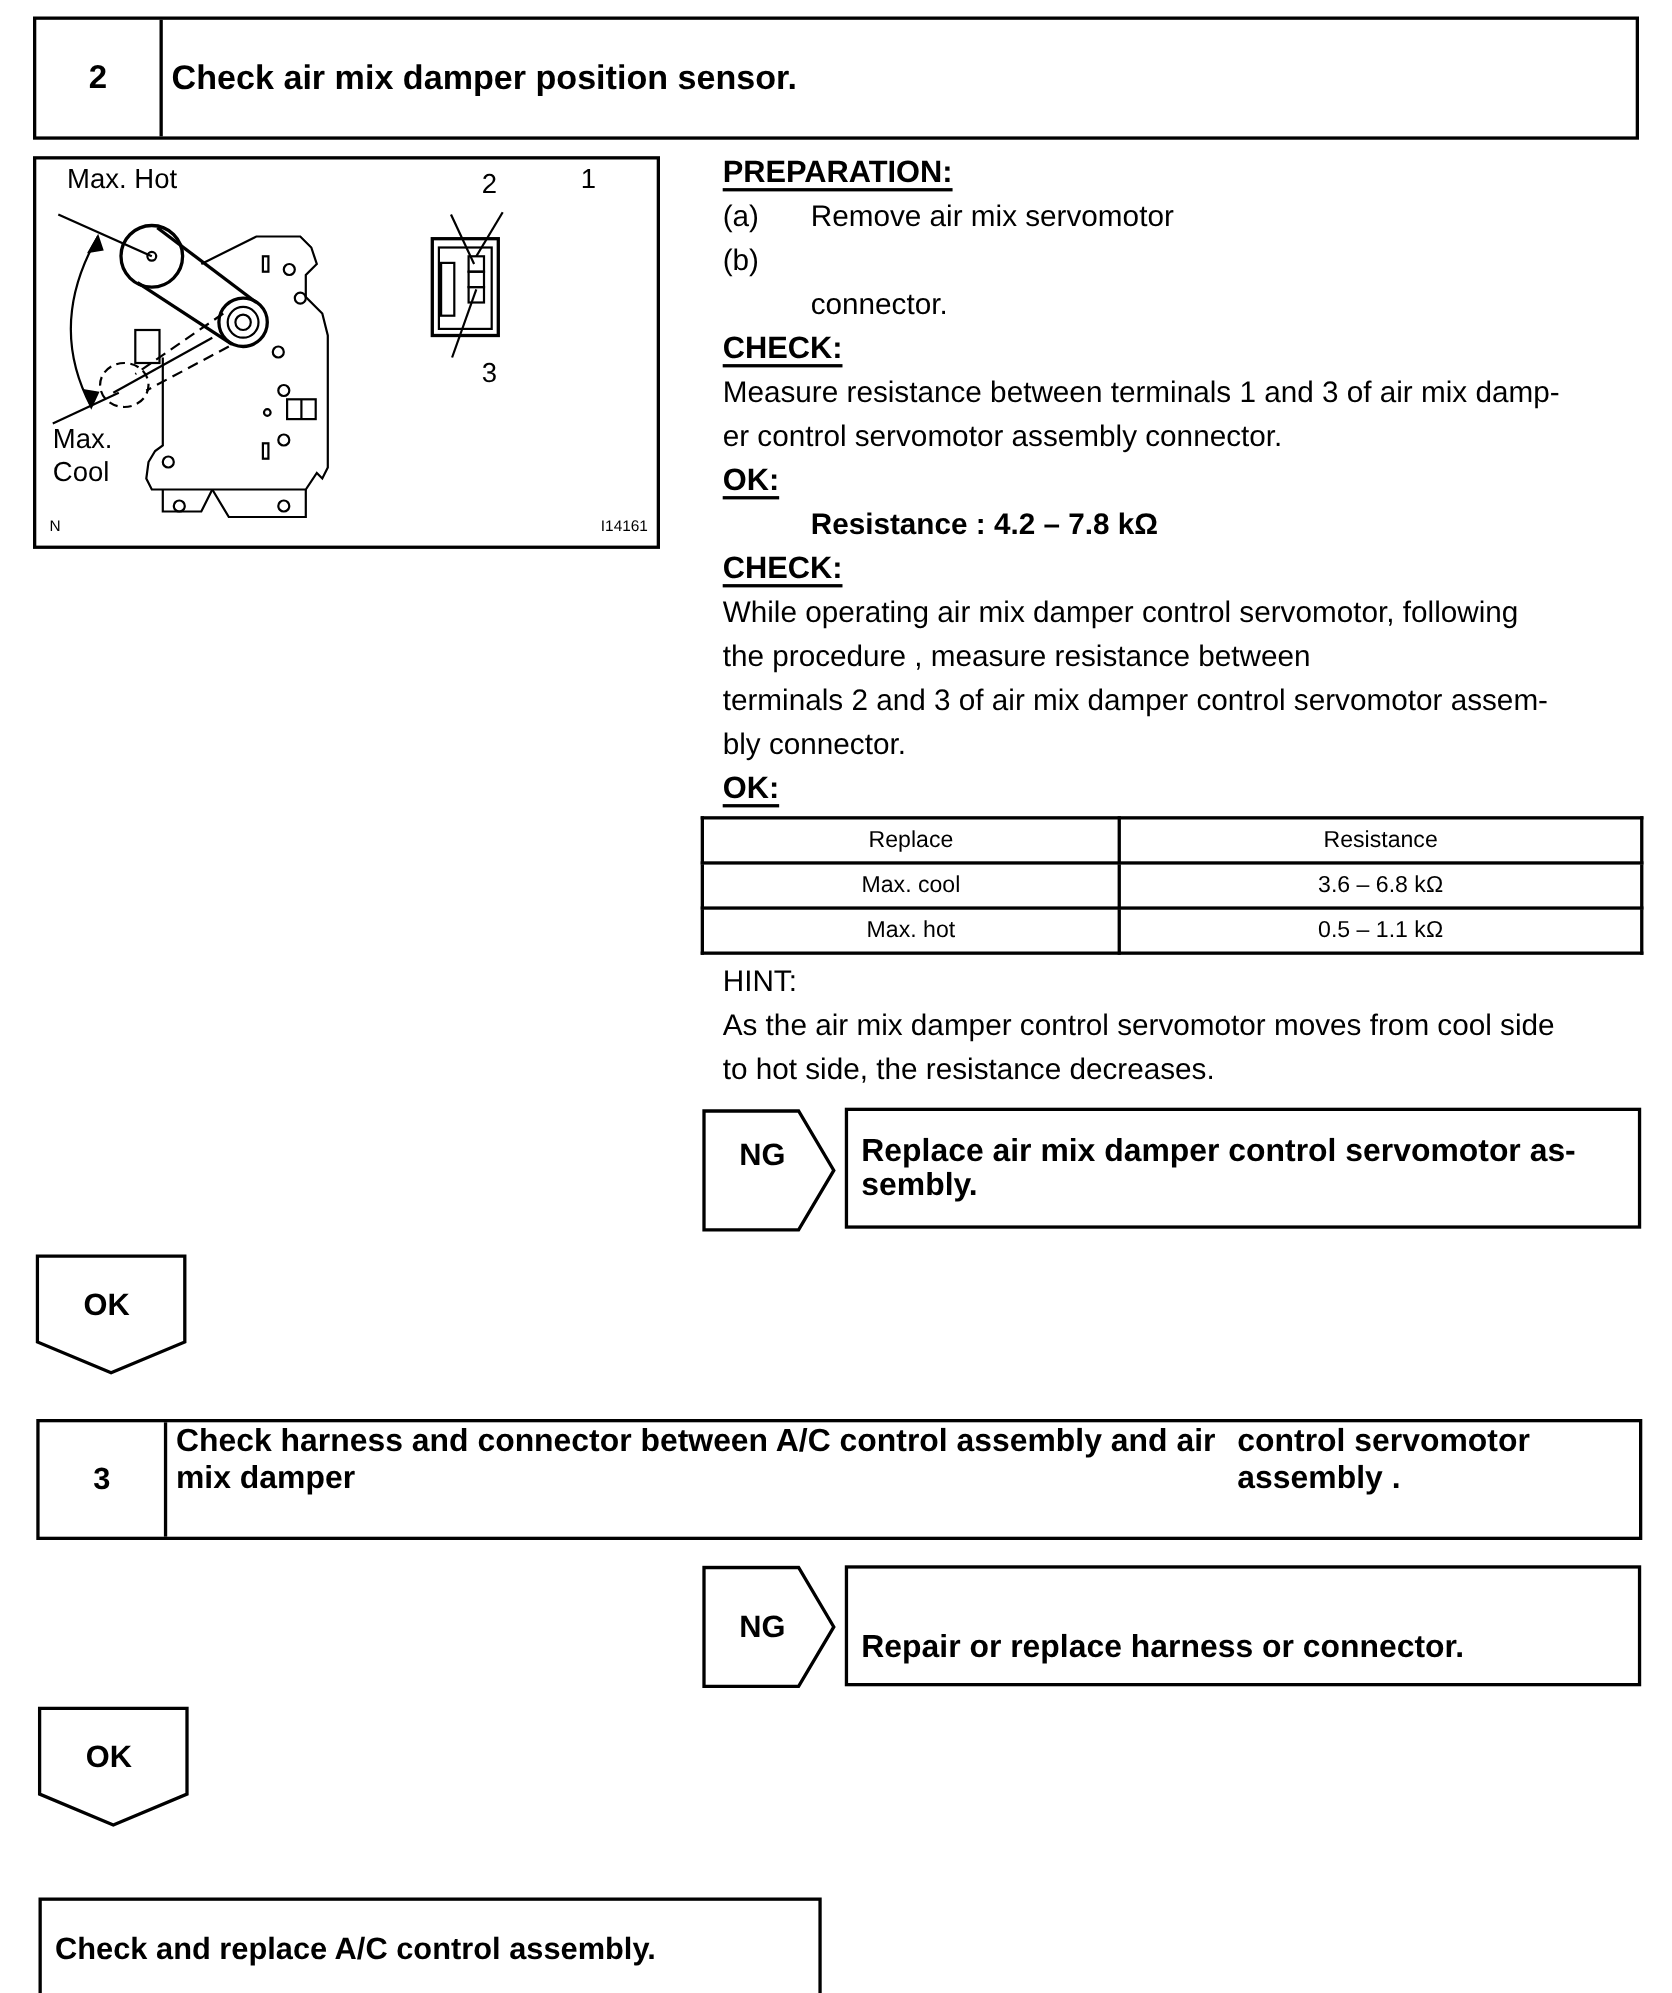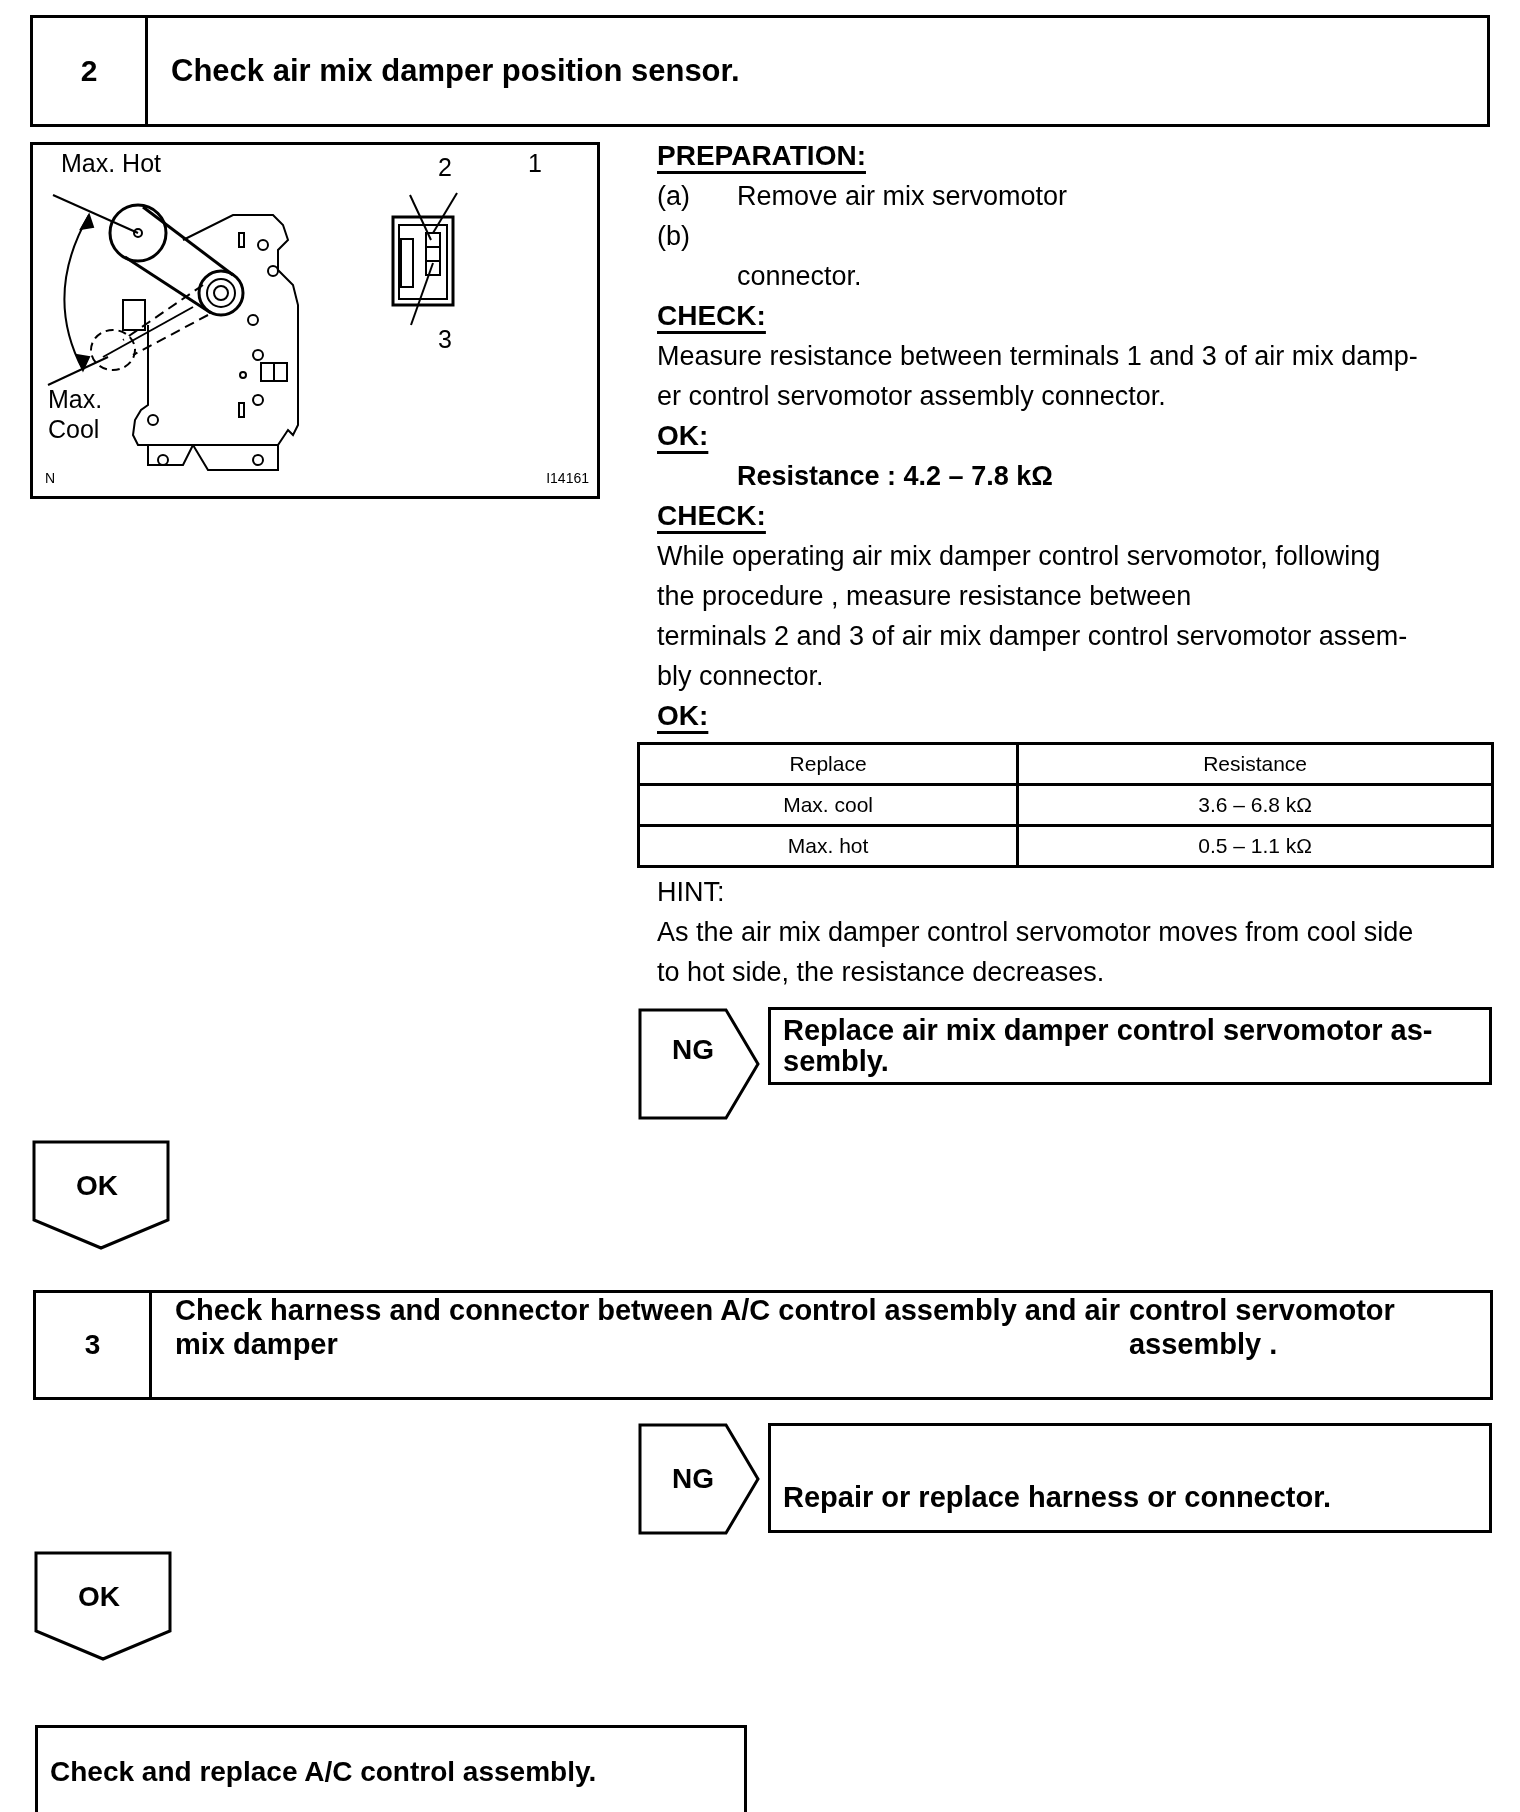--- a/index.html
+++ b/index.html
@@ -12,21 +12,21 @@
   .step-box {
     position: absolute; border: 3px solid #000; box-sizing: border-box;
     display: flex; background: #fff;
   }
   .step-num {
     width: 115px; border-right: 3px solid #000; box-sizing: border-box;
     display: flex; align-items: center; justify-content: center;
     font-weight: bold; font-size: 30px;
   }
   .step-title {
-    flex: 1; display: flex; align-items: center; padding-left: 23px;
+    flex: 1; display: flex; align-items: center; padding-left: 8px;
     font-weight: bold; font-size: 31px; line-height: 34px;
   }
 
   
   .figure {
     position: absolute; left: 30px; top: 142px; width: 570px; height: 357px;
     border: 3px solid #000; box-sizing: border-box;
   }
   .figure svg { position: absolute; left: 0; top: 0; }
   .fig-label { position: absolute; font-size: 25px; line-height: 29px; }
@@ -183,21 +183,21 @@
   <div>As the air mix damper control servomotor moves from cool side</div>
   <div>to hot side, the resistance decreases.</div>
 </div>
 
 <div class="ng-shape" style="left:638px; top:1008px; width:125px; height:112px;">
   <svg width="125" height="112">
     <polygon points="2,2 88,2 120,56 88,110 2,110" fill="#fff" stroke="#000" stroke-width="3"></polygon>
   </svg>
   <div class="ng-label" style="left:34px; top:26px;">NG</div>
 </div>
-<div class="result-box" style="left:768px; top:1007px; width:724px; height:78px;">
+<div class="result-box" style="left:768px; top:1007px; width:724px; height:110px;">
   <div>
     <div>Replace air mix damper control servomotor as-</div>
     <div>sembly.</div>
   </div>
 </div>
 
 <div class="ok-shape" style="left:32px; top:1140px;">
   <svg width="140" height="112">
     <polygon points="2,2 136,2 136,80 69,108 2,80" fill="#fff" stroke="#000" stroke-width="3"></polygon>
   </svg>

